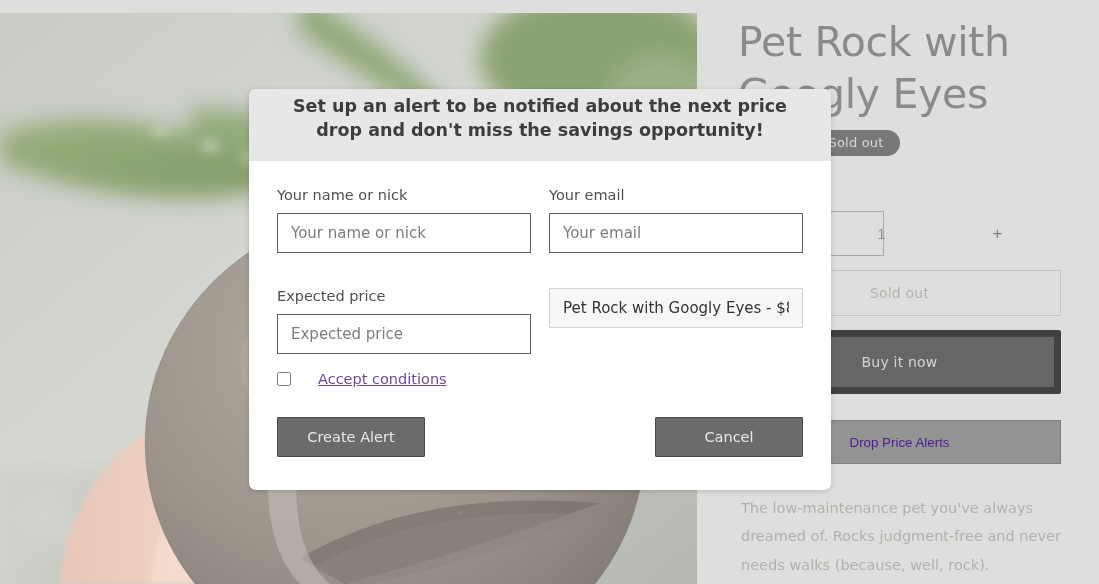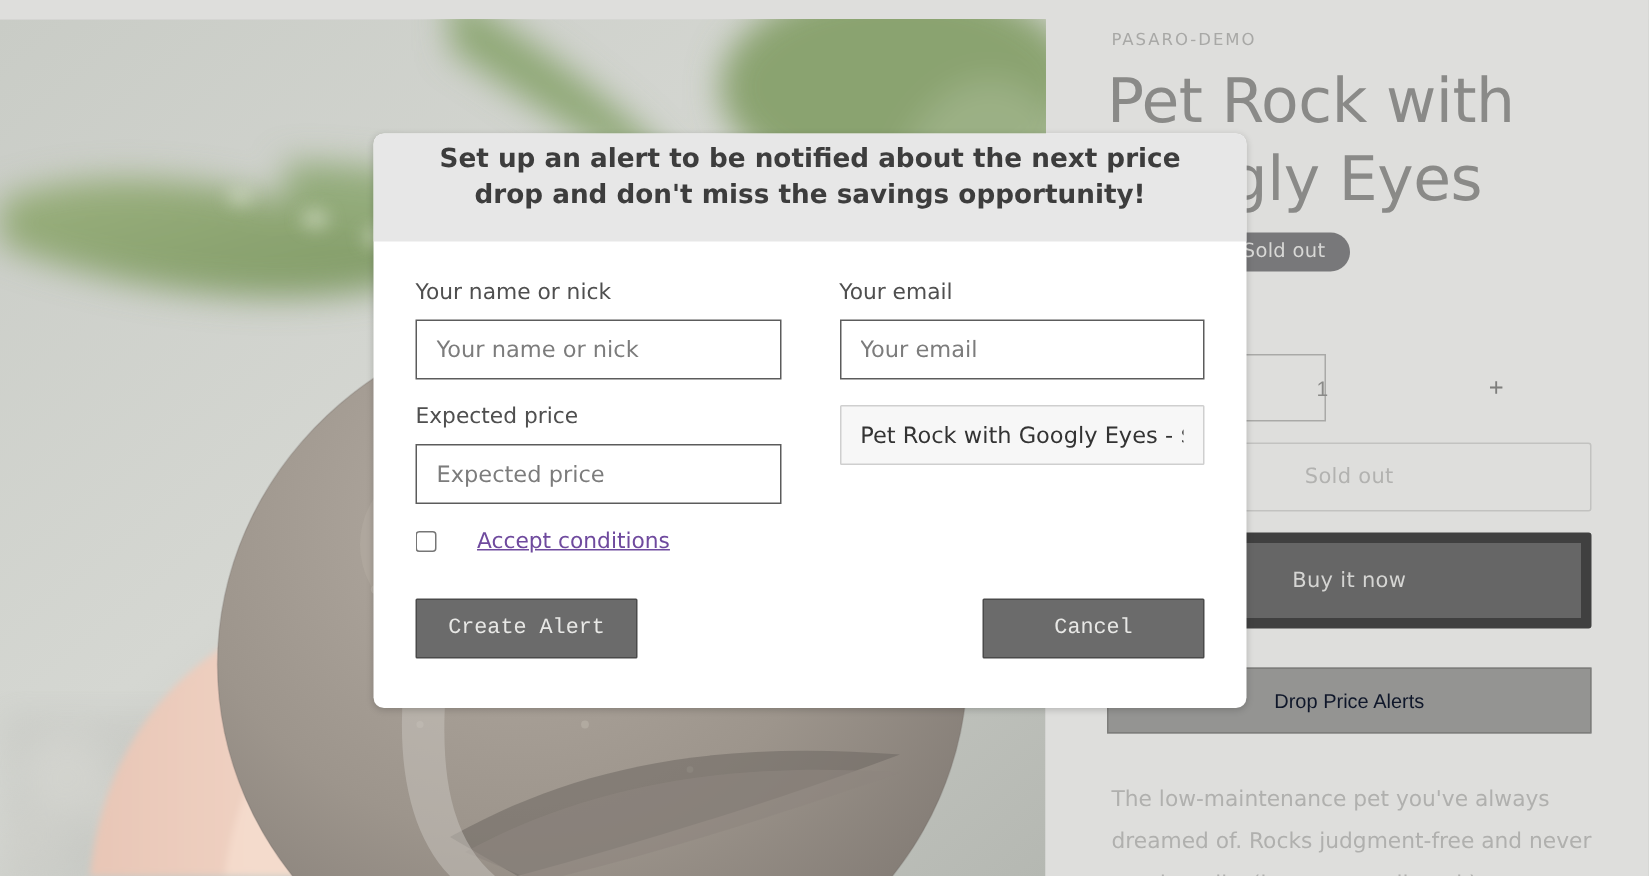--- a/index.html
+++ b/index.html
@@ -139,21 +139,21 @@
   .btn-buynow {
     background: #666666;
     border: 7px solid #404040;
     color: #d5d5d3;
     height: 64px;
     text-align: center;
   }
   .btn-price-alerts {
     background: #949492;
     border: 1px solid #7d7d7b;
-    color: #0f172a;
+    color: #4c1d95;
     height: 44px;
     margin-top: 26px;
     width: 100%;
   }
   .description {
     margin: 30px 0 0 3px;
     font-size: 14.5px;
     line-height: 1.95;
     color: #b0b0ae;
     max-width: 320px;
@@ -183,20 +183,21 @@
     margin: 0;
   }
   .modal-body {
     padding: 26px 28px 0 28px;
   }
   .form-grid {
     display: grid;
     grid-template-columns: 1fr 1fr;
     column-gap: 39px;
     row-gap: 0;
+    gap: 18px;
   }
   .field { margin-bottom: 17px; }
   .field-label {
     display: block;
     font-size: 14.5px;
     color: #4f4f4f;
     margin-bottom: 10px;
   }
   .field-input {
     display: block;
@@ -242,21 +243,20 @@
   .accept-link {
     font-size: 14.5px;
     color: #6f4a9e;
     text-decoration: underline;
     cursor: pointer;
   }
   .modal-actions {
     display: flex;
     gap: 4px;
     padding: 26px 28px 33px 28px;
-    font-family: Liberation Mono, monospace;
   }
   .modal-btn {
     height: 40px;
     min-width: 148px;
     background: #6b6b6b;
     border: 1px solid #4a4a4a;
     color: #e8e8e6;
     font-size: 14.5px;
     cursor: pointer;
     font-family: inherit;
@@ -363,21 +363,20 @@
 
         <path d="M300 545 C 380 500, 470 480, 600 490 C 520 520, 430 548, 345 571 Z" fill="#6e6862" opacity="0.55"></path>
         <path d="M310 555 C 390 512, 480 494, 600 502 C 525 528, 440 556, 358 575 Z" fill="#8e867e" opacity="0.6"></path>
 
         <path d="M300 420 C 290 500, 300 545, 330 571 L 300 571 C 270 540, 262 485, 272 420 Z" fill="#c9c6c0" opacity="0.5"></path>
       </g>
     </svg>
   </div>
 
   <div class="product-panel">
-    <div class="vendor">PASARO-DEMO</div>
     <h1 class="product-title">Pet Rock with Googly Eyes</h1>
 
     <div class="price-row">
       <span class="price-strike">$12.00</span>
       <span class="sold-out-badge">Sold out</span>
     </div>
     <div class="tax-note">Tax included.</div>
 
     <div class="qty-label">Quantity</div>
     <div class="qty-stepper">

